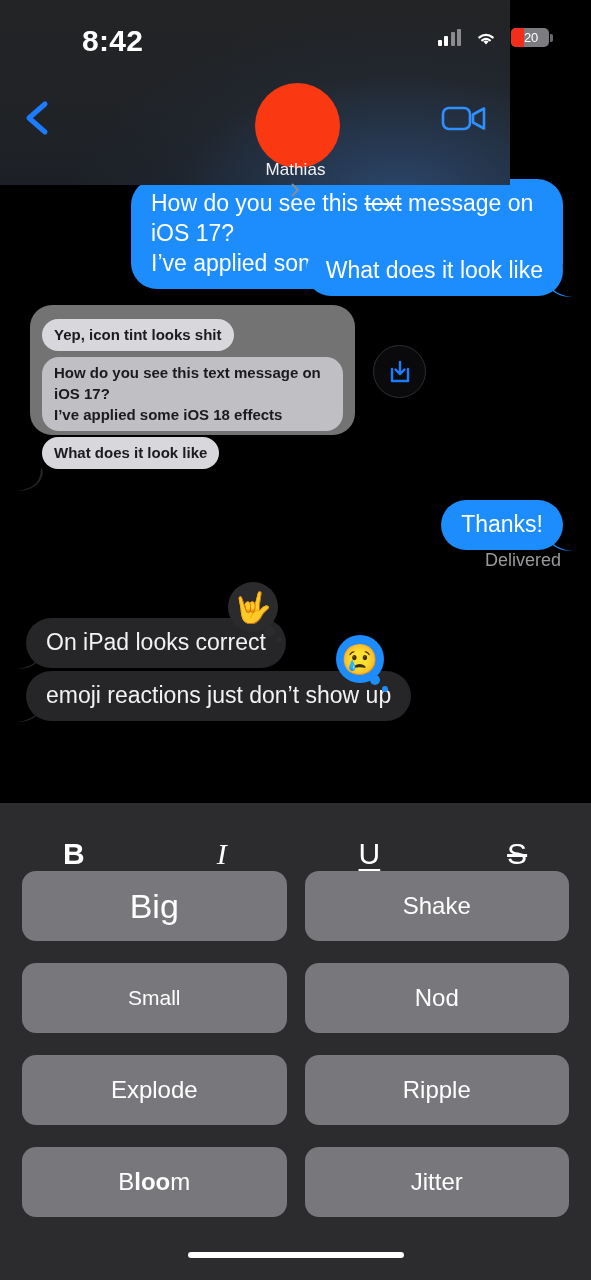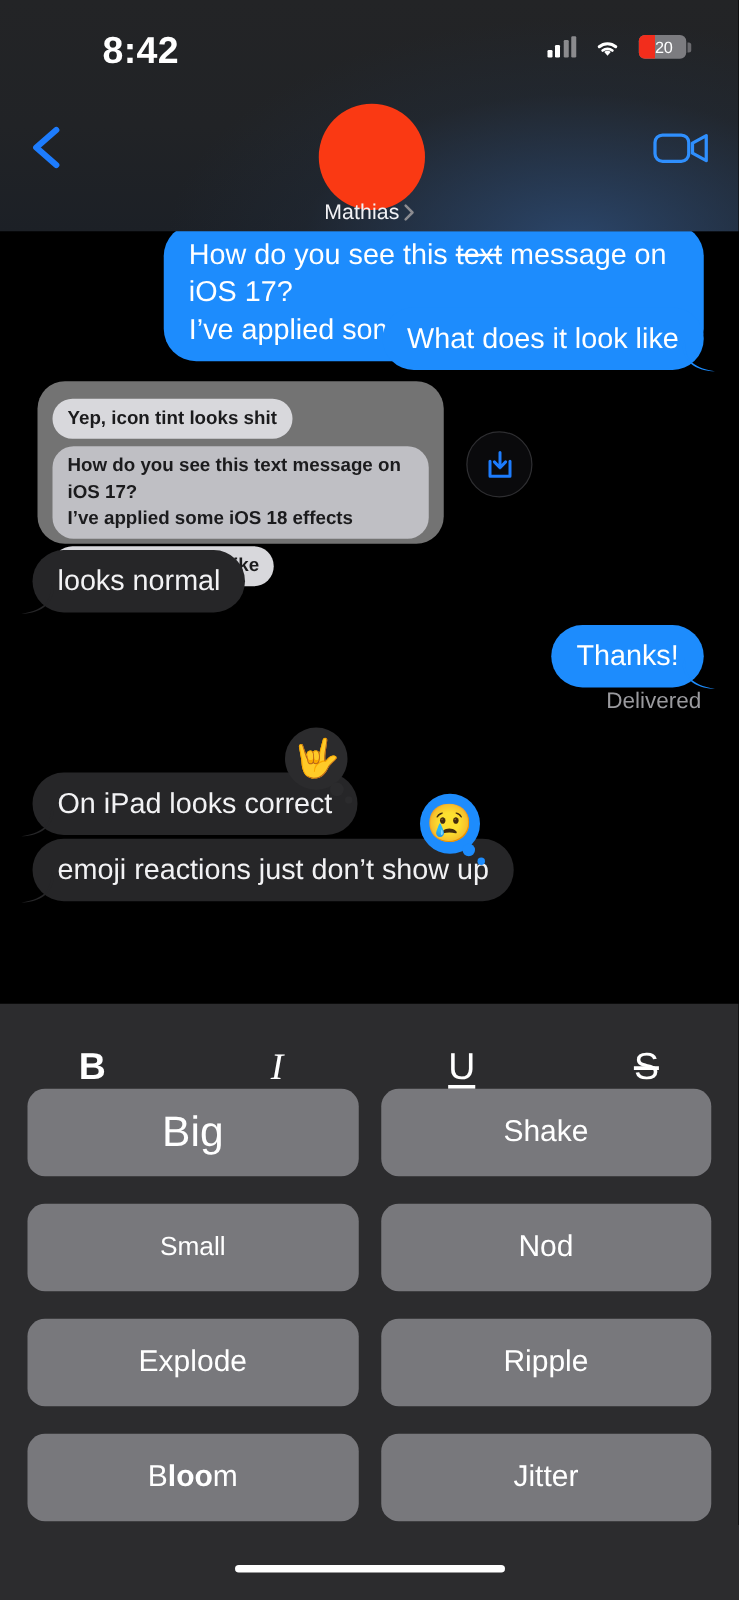--- a/index.html
+++ b/index.html
@@ -6,21 +6,21 @@
   html, body {
     width:591px; height:1280px;
     background:#000;
     font-family:"Liberation Sans", sans-serif;
     overflow:hidden;
   }
   .phone { position:relative; width:591px; height:1280px; background:#000; overflow:hidden; }
 
   
   .header {
-    position:absolute; top:0; left:0; width:591px; height:185px;
+    position:absolute; top:0; left:0; width:510px; height:185px;
     background:
       radial-gradient(ellipse 420px 230px at 78% 105%, rgba(44,72,110,.95) 0%, rgba(34,46,62,.35) 52%, rgba(30,31,34,0) 78%),
       linear-gradient(180deg, #232426 0%, #212326 55%, #1c2026 100%);
     z-index:5;
     padding-left:32px;
   }
   .statusbar { position:absolute; top:0; left:0; width:591px; height:72px; }
   .sb-time {
     position:absolute; left:82px; top:24px;
     color:#fff; font-size:30px; font-weight:bold; letter-spacing:.3px;
@@ -44,21 +44,21 @@
 
   .back-btn { position:absolute; left:18px; top:96px; width:42px; height:44px; cursor:pointer; }
   .facetime-btn { position:absolute; right:22px; top:100px; width:48px; height:36px; cursor:pointer; }
 
   .avatar {
     position:absolute; left:255px; top:83px; width:85px; height:85px; border-radius:50%;
     background:#fa3913;
   }
   .contact-row {
     position:absolute; top:160px; left:0; width:591px;
-    display:flex; justify-content:center; align-items:center; gap:3px;
+    display:flex; justify-content:center; align-items:center; gap:3px;flex-direction:column;
   }
   .contact-name { color:#f2f2f5; font-size:17px; letter-spacing:.1px; }
   .contact-chev { width:9px; height:14px; }
 
   
   .chat { position:absolute; top:0; left:0; width:591px; height:803px; background:#000; }
 
   .bubble { position:absolute; border-radius:26px; padding:9px 20px 11px; font-size:23px; line-height:30px; }
   .b-blue { background:#1d8cfd; color:#fff; }
   .b-gray { background:#262628; color:#f2f2f4; }
@@ -173,23 +173,20 @@
 I’ve applied some iOS 18 effects</div><br>
       <div class="ic-b">What does it look like</div>
     </div>
     <div class="save-btn">
       <svg width="26" height="26" viewBox="0 0 26 26">
         <path d="M5 10 L5 22 L21 22 L21 10" fill="none" stroke="#1d7cfd" stroke-width="2.4" stroke-linecap="round" stroke-linejoin="round"></path>
         <path d="M13 3 L13 15 M8.5 10.5 L13 15.2 L17.5 10.5" fill="none" stroke="#1d7cfd" stroke-width="2.4" stroke-linecap="round" stroke-linejoin="round"></path>
       </svg>
     </div>
 
-    <div class="bubble b-gray m3">
-      <span>looks normal</span>
-    </div>
     <svg class="tail m3-tail" viewBox="0 0 28 26">
       <path d="M26 0 C26 14 22 22 2 25 C14 25 26 20 28 6 Z" fill="#262628"></path>
     </svg>
 
     <div class="bubble b-blue m4">
       <span>Thanks!</span>
     </div>
     <svg class="tail m4-tail" viewBox="0 0 28 26">
       <path d="M2 0 C2 14 6 22 26 25 C14 25 2 20 0 6 Z" fill="#1d8cfd"></path>
     </svg>

